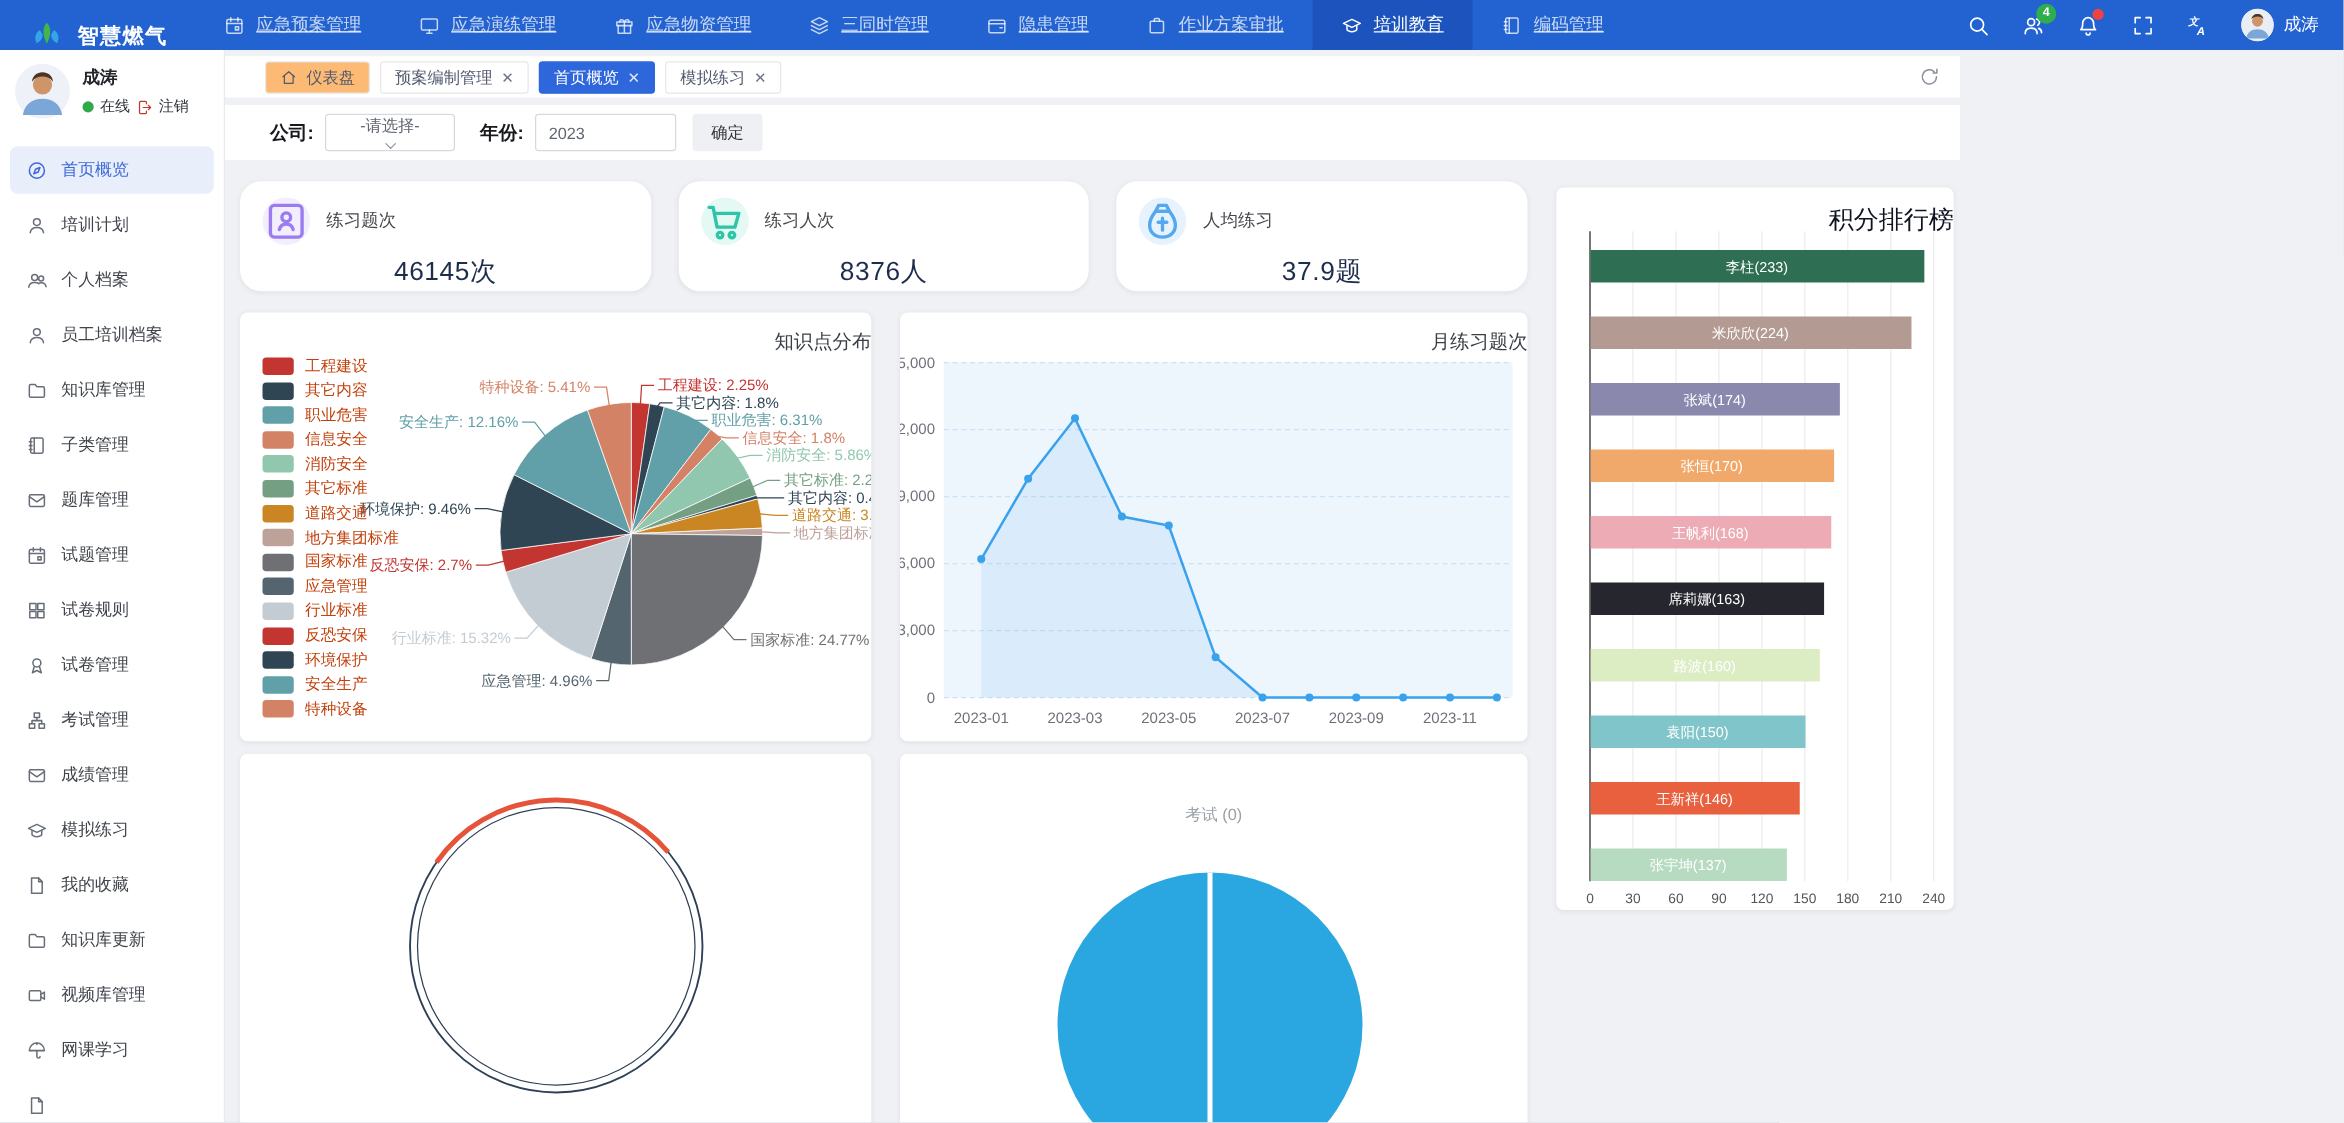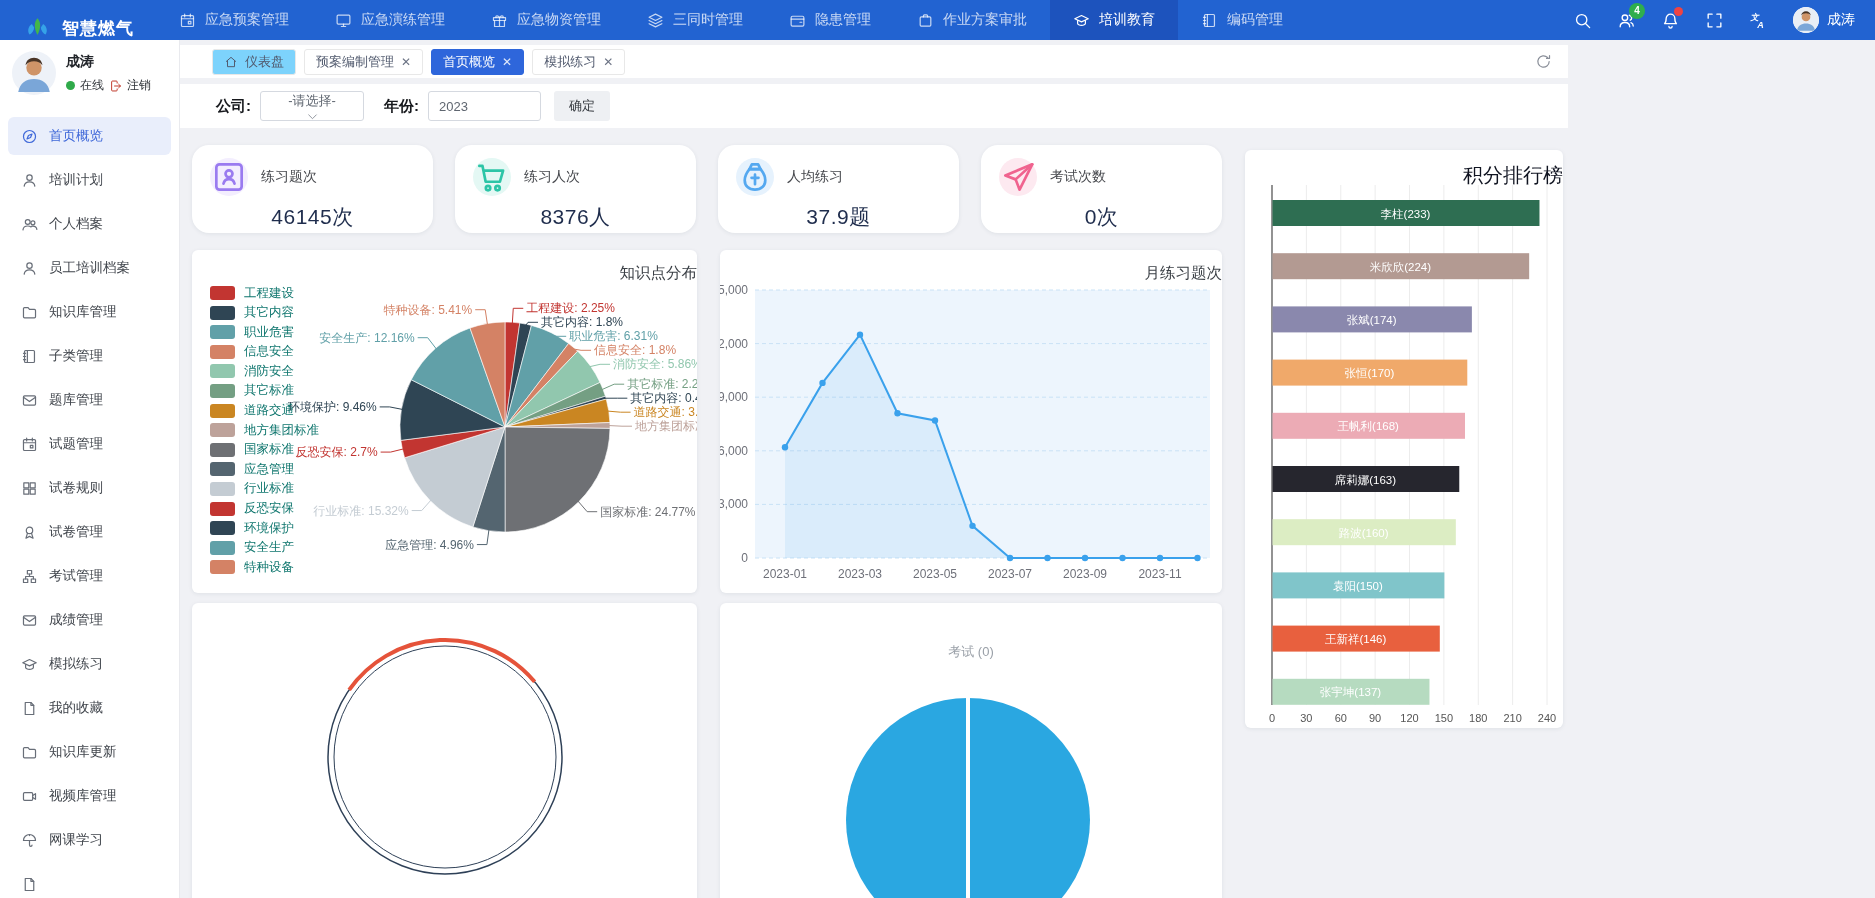--- a/index.html
+++ b/index.html
@@ -7,21 +7,21 @@
   .page{position:relative;width:1875px;height:898px;overflow:hidden;background:#f0f1f5;}
   svg{display:block;}
   .ic{display:inline-flex;}
   .ic svg{width:100%;height:100%;}
 
   
   .topnav{position:absolute;top:0;left:0;right:0;height:40px;background:#2263d1;display:flex;align-items:stretch;color:#fff;z-index:30;}
   .brand{display:flex;align-items:center;gap:11px;padding:16px 22px 0 24px;cursor:pointer;}
   .brand .logo{width:27px;height:27px;}
   .brand-title{font-size:17px;font-weight:bold;letter-spacing:1px;}
-  .nav-menu{display:flex;align-items:stretch;}
+  .nav-menu{display:flex;align-items:stretch;text-decoration:underline;}
   .nav-item{display:flex;align-items:center;gap:9px;padding:0 23px;font-size:14px;color:rgba(255,255,255,.75);cursor:pointer;white-space:nowrap;}
   .nav-item .ic{width:17px;height:17px;}
   .nav-item.active{background:#1d53bd;color:#fff;}
   .tn-right{margin-left:auto;display:flex;align-items:center;gap:25px;padding-right:20px;}
   .tn-ic{position:relative;width:19px;height:19px;color:#fff;cursor:pointer;}
   .tn-ic .ic{width:19px;height:19px;}
   .badge{position:absolute;top:-8px;right:-9px;background:#2fae4d;color:#fff;font-size:10px;line-height:15px;min-width:16px;height:16px;border-radius:8px;text-align:center;padding:0 3px;}
   .reddot{position:absolute;top:-4px;right:-3px;width:9px;height:9px;border-radius:50%;background:#ef4343;}
   .tn-user{display:flex;align-items:center;gap:8px;font-size:14px;cursor:pointer;}
   .tn-avatar{width:26px;height:26px;border-radius:50%;overflow:hidden;background:#fff;}
@@ -40,21 +40,21 @@
   .sb-item{height:38px;margin:0 8px 6px;padding:0 0 0 13px;display:flex;align-items:center;gap:11px;font-size:13.5px;color:#40454c;border-radius:6px;cursor:pointer;white-space:nowrap;}
   .sb-item .ic{width:17px;height:17px;color:#686e78;}
   .sb-item.active{background:#e9eefb;color:#3f68d9;}
   .sb-item.active .ic{color:#3f68d9;}
 
   
   .main{position:absolute;left:180px;top:40px;right:0;bottom:0;background:#f0f1f5;}
   .tabbar{position:absolute;top:5px;left:0;width:1388px;height:33px;background:#fff;display:flex;align-items:center;gap:8px;padding-left:32px;}
   .tab{height:26px;display:flex;align-items:center;gap:7px;padding:0 11px;background:#fff;border:1px solid #e8e8e8;border-radius:3px;font-size:13px;color:#515a6e;cursor:pointer;white-space:nowrap;}
   .tab .ic{width:14px;height:14px;color:#515a6e;}
-  .tab.first{background:#7dd3fc;}
+  .tab.first{background:#fdba74;}
   .tab.active{background:#2e66db;border-color:#2e66db;color:#fff;}
   .tab .x{font-size:12px;opacity:.85;cursor:pointer;}
   .tab-refresh{position:absolute;right:16px;width:17px;height:17px;color:#8a8f99;cursor:pointer;}
   .filterbar{position:absolute;top:44px;left:0;width:1388px;height:44px;background:#fff;display:flex;align-items:center;padding-left:36px;font-size:15px;color:#17191d;}
   .f-label{font-weight:bold;margin-right:9px;}
   .select{width:104px;height:30px;border:1px solid #d5d9e0;border-radius:3px;display:flex;align-items:center;justify-content:space-between;padding:0 8px;font-size:13px;color:#5f6670;margin-right:20px;cursor:pointer;background:#fff;flex-direction:column;}
   .select .ic{width:13px;height:13px;color:#8a8f99;}
   .year-input{width:113px;height:30px;border:1px solid #d5d9e0;border-radius:3px;padding:0 10px;font-size:13px;color:#5f6670;font-family:inherit;outline:none;}
   .btn-confirm{height:30px;margin-left:13px;padding:0 15px;background:#eef0f3;border:none;border-radius:3px;font-size:13px;color:#33373d;font-family:inherit;cursor:pointer;}
 
@@ -74,21 +74,21 @@
   #card-train{left:540px;top:563px;width:502px;height:312px;}
   .card-title{position:absolute;top:13px;left:0;right:0;text-align:right;font-size:15.5px;font-weight:normal;color:#3a3f45;z-index:2;}
   #card-pie .card-title{left:209px;}
   #card-rank .card-title{font-size:20px;color:#101421;top:12px;}
   #card-train .card-title{font-size:16px;top:16px;}
   .train-legend{position:absolute;top:40px;left:0;right:0;text-align:center;font-size:13px;color:#9aa0a8;z-index:2;}
   .chart-svg{position:absolute;left:0;top:0;}
   .pie-legend{position:absolute;left:18px;top:36px;z-index:3;}
   .pl-item{display:flex;align-items:center;gap:9px;height:14px;margin-bottom:5.6px;cursor:pointer;}
   .pl-swatch{width:25px;height:14px;border-radius:3px;flex:none;}
-  .pl-label{font-size:12.5px;color:#0f766e;white-space:nowrap;}
+  .pl-label{font-size:12.5px;color:#c2410c;white-space:nowrap;}
 </style>
 </head>
 <body>
 
 <div class="page">
 
   <header class="topnav">
     <div class="brand">
       <span class="ic logo">
           <svg viewBox="0 0 24 24">
@@ -498,32 +498,20 @@
             <span class="stat-ic" style="background:#e6f2fd;color:#54a8f0">
               <svg viewBox="0 0 24 24" fill="none" stroke="currentColor" stroke-width="1.7" stroke-linecap="round" stroke-linejoin="round">
                 <path d="M10 4h4l1.5 3h-7z"></path>
                 <path d="M8.5 7h7c2 2.5 3 4.5 3 7 0 3.5-2.6 6-6.5 6s-6.5-2.5-6.5-6c0-2.5 1-4.5 3-7z"></path>
                 <path d="M12 10.5v6M9.8 12.5h4.4"></path>
               </svg>
             </span>
             <span class="stat-label">人均练习</span>
           </div>
           <div class="stat-value">37.9题</div>
-        </div>
-        <div class="stat-card">
-          <div class="stat-head">
-            <span class="stat-ic" style="background:#fde9f0;color:#f0638f">
-              <svg viewBox="0 0 24 24" fill="none" stroke="currentColor" stroke-width="1.7" stroke-linecap="round" stroke-linejoin="round">
-                <path d="M21 4L13 20l-2.5-6.5L4 11z"></path>
-                <path d="M21 4L10.5 13.5"></path>
-              </svg>
-            </span>
-            <span class="stat-label">考试次数</span>
-          </div>
-          <div class="stat-value">0次</div>
         </div>
       </div>
 
     <section class="card" id="card-pie">
       <div class="card-title">知识点分布</div>
       <div class="pie-legend">
           <div class="pl-item">
             <span class="pl-swatch" style="background:#c23531"></span>
             <span class="pl-label">工程建设</span>
           </div>

